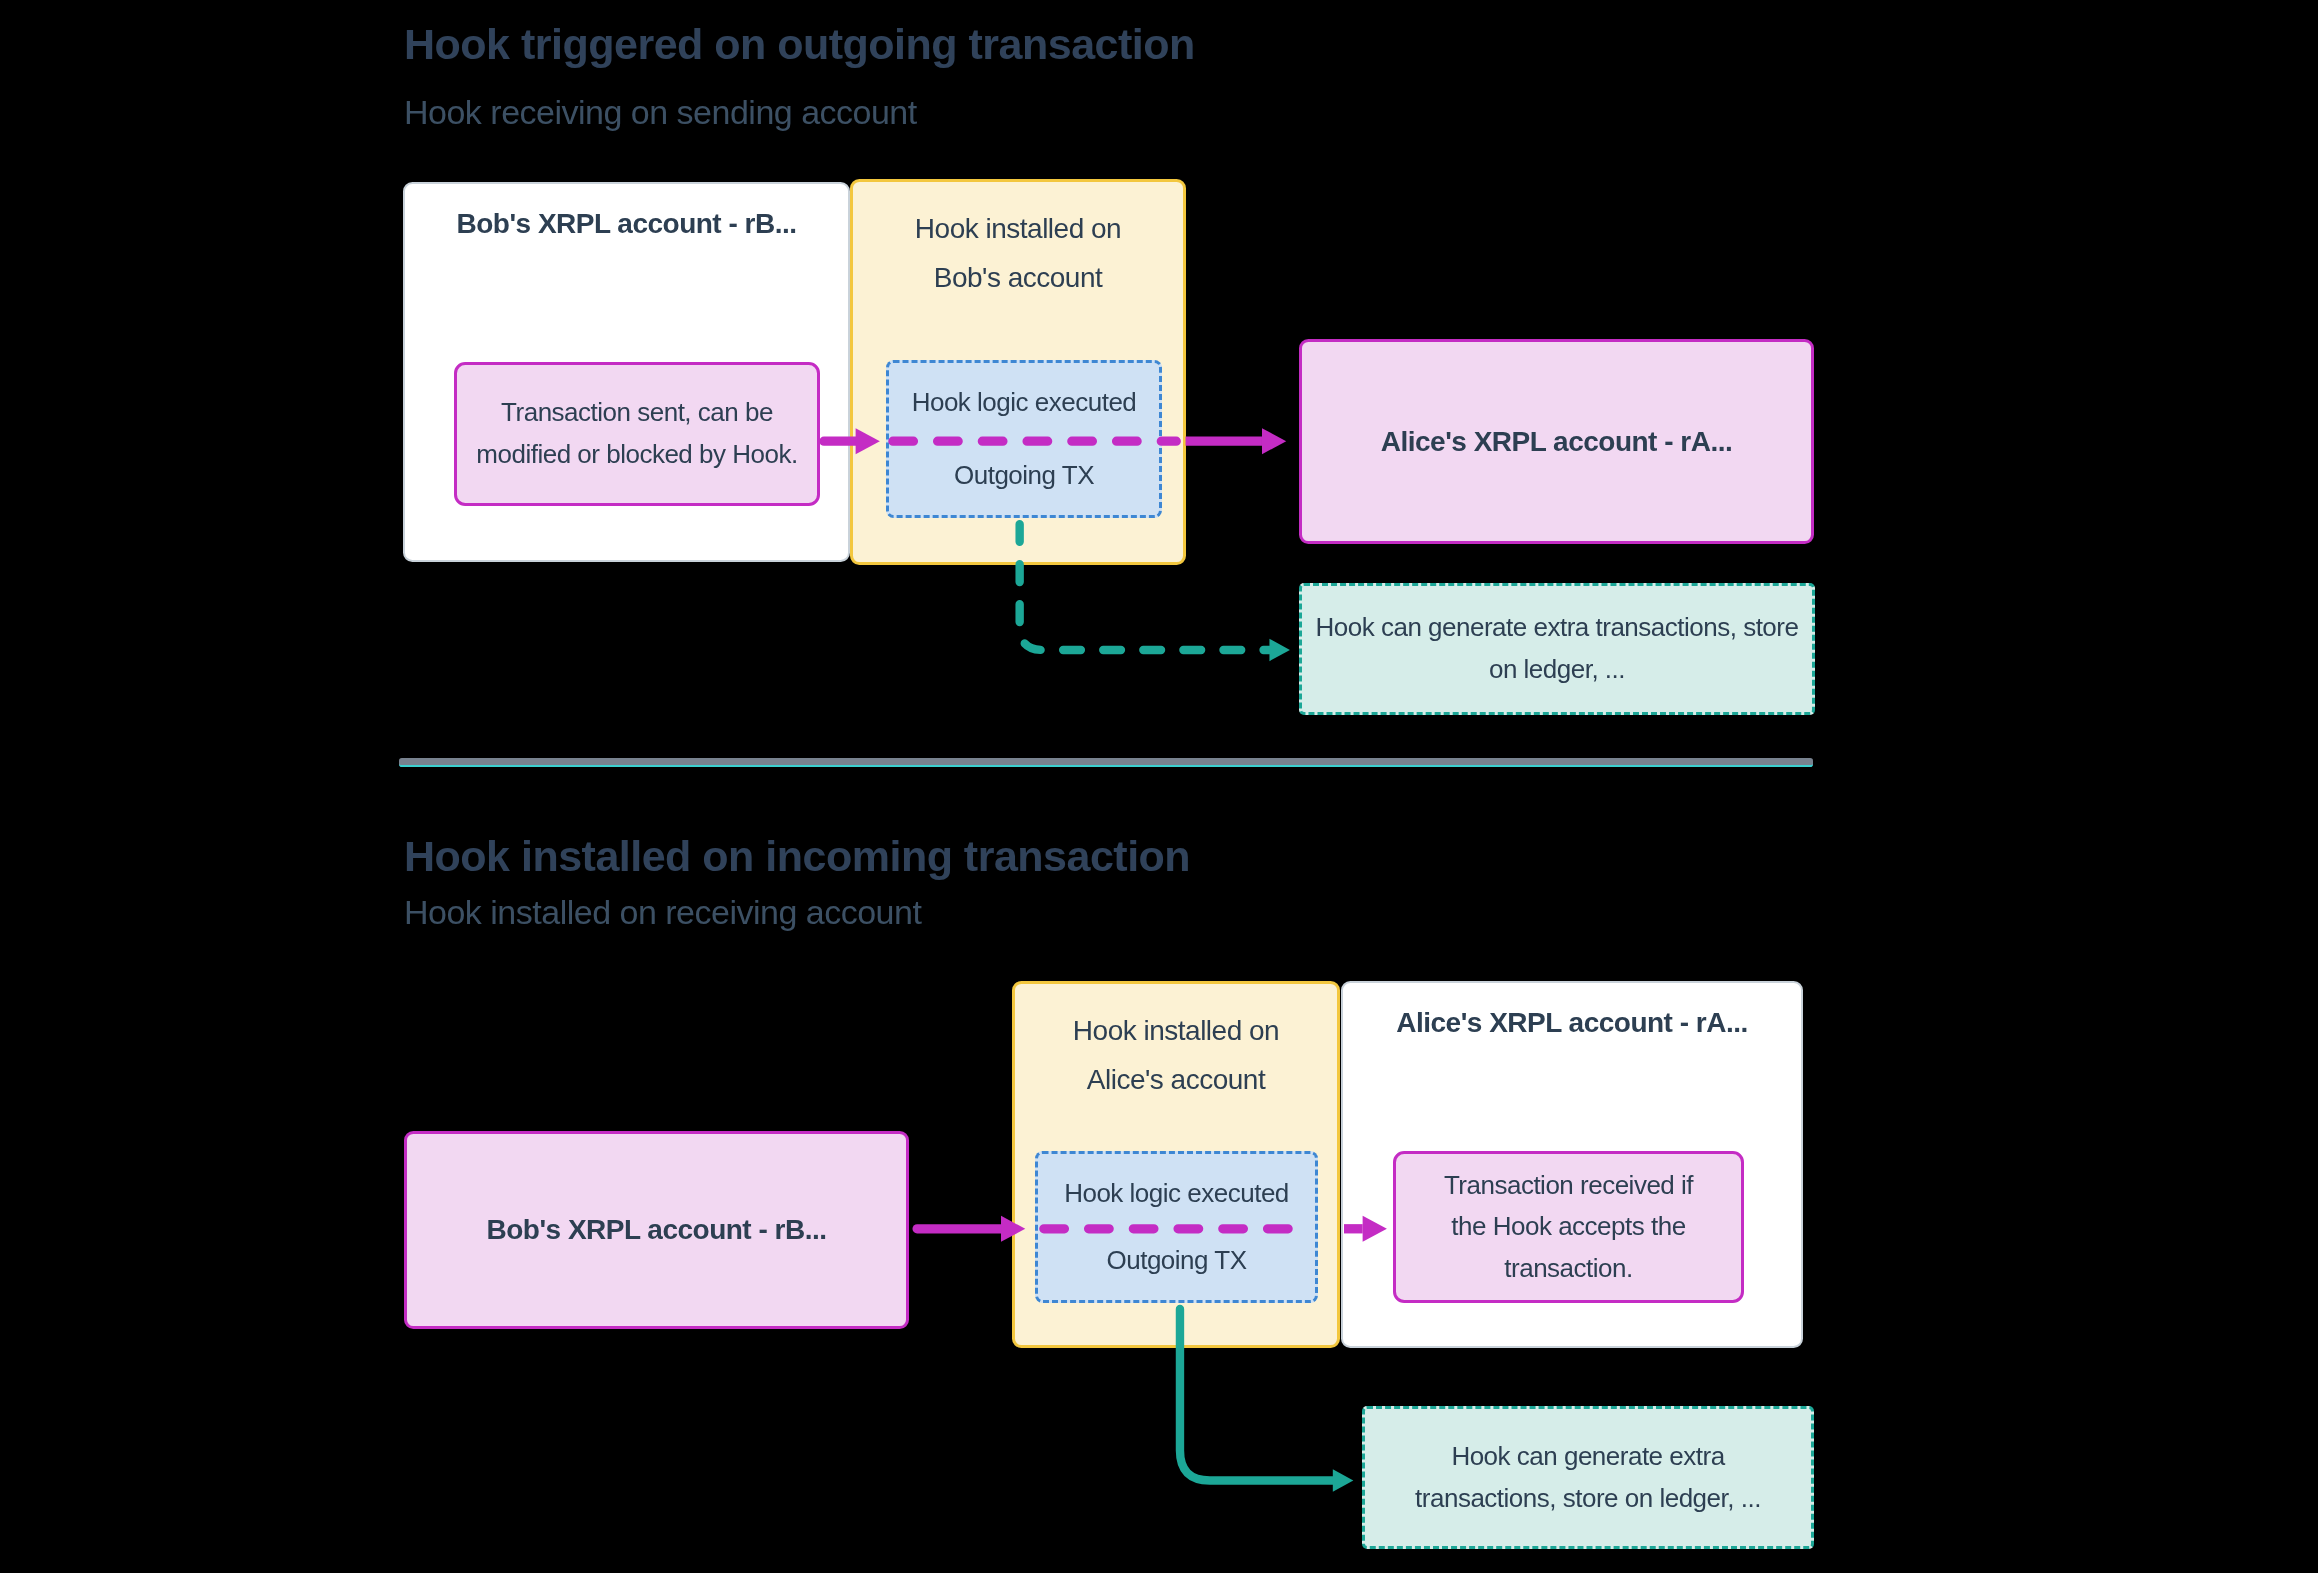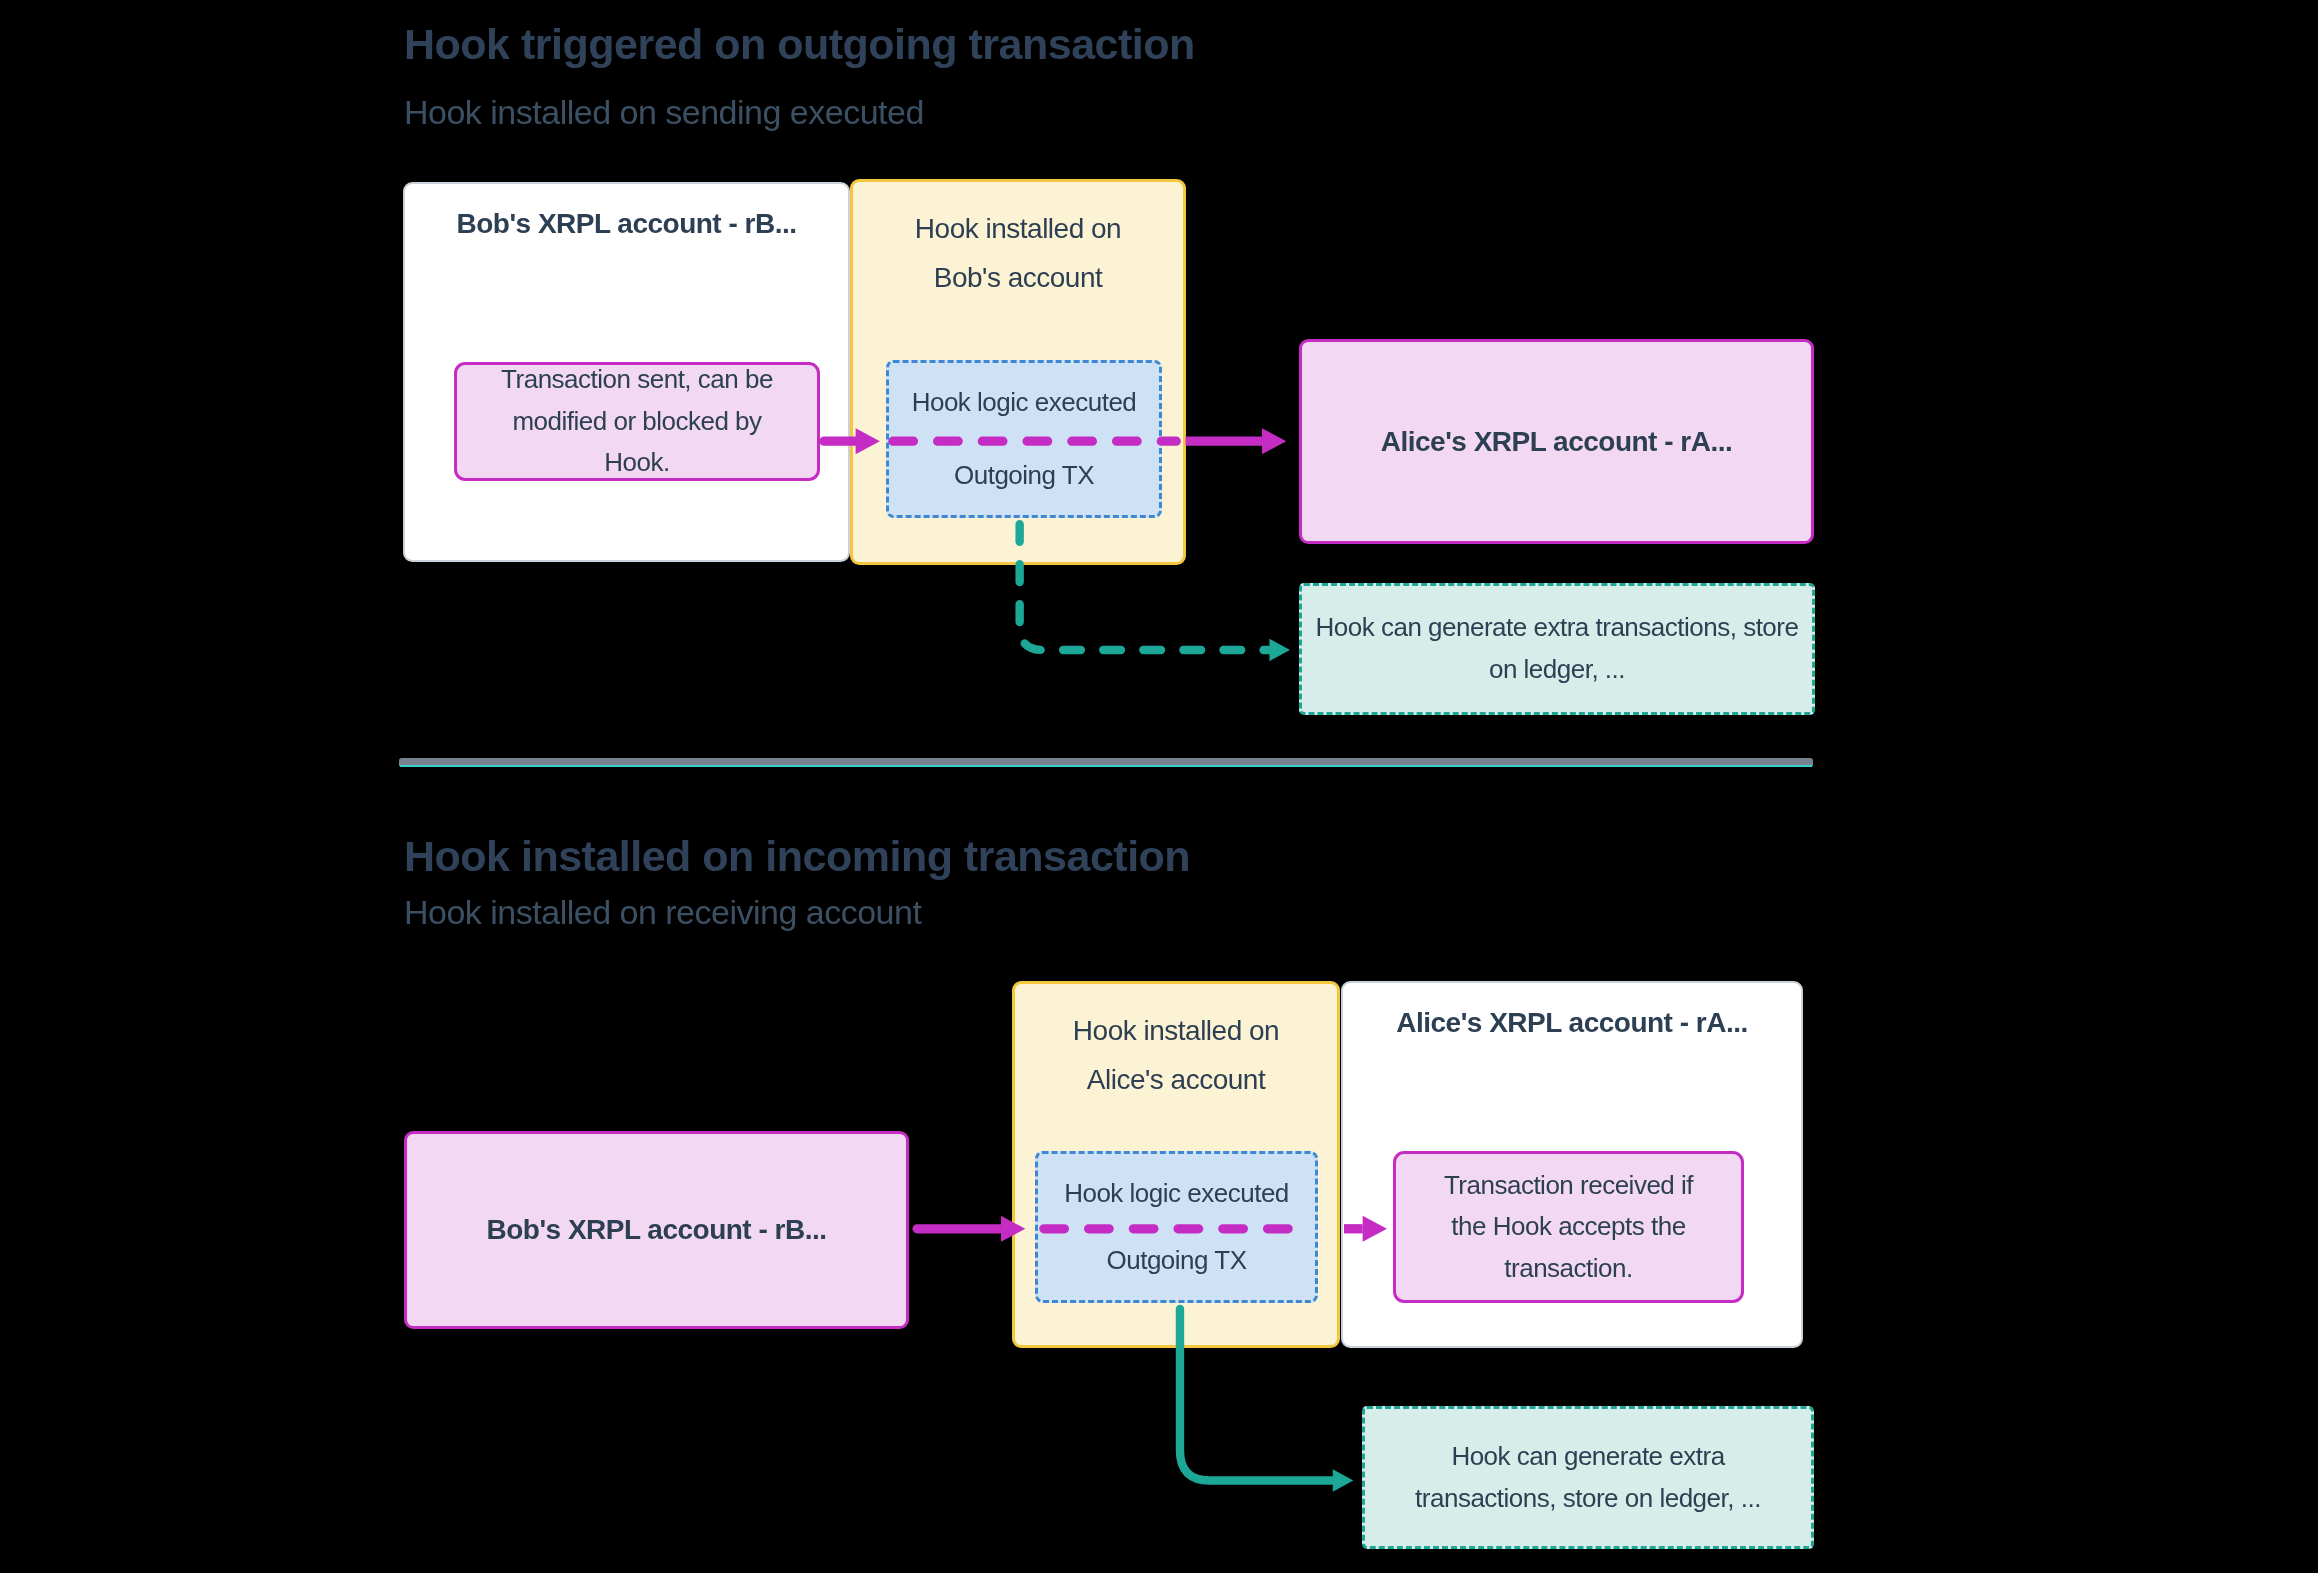--- a/index.html
+++ b/index.html
@@ -25,31 +25,31 @@
   .bold-label{font-size:28px;font-weight:bold;}
   .hookbox{display:flex;flex-direction:column;justify-content:space-between;
     align-items:center;padding:24px 7.5px;font-size:26px;text-align:center;}
   .divider{background:#78828f;border-bottom:2.8px solid #3bd0d0;border-radius:2.8px;}
   svg.arrows{position:absolute;left:0;top:0;pointer-events:none;}
 </style>
 </head>
 <body>
 
 <div class="abs sec-title" style="left:404px;top:20px;">Hook triggered on outgoing transaction</div>
-<div class="abs sec-subtitle" style="left:404px;top:93px;">Hook installed on sending executed</div>
+<div class="abs sec-subtitle" style="left:404px;top:93px;">Hook receiving on sending account</div>
 
 <div class="abs panel-white" style="left:403px;top:182px;width:447px;height:380px;">
   <div class="panel-title">Bob's XRPL account - rB...</div>
 </div>
 
 <div class="abs panel-yellow" style="left:850px;top:179px;width:336px;height:386px;">
   <div class="panel-title-reg">Hook installed on Bob's account</div>
 </div>
 
-<div class="abs panel-pink center-flex" style="left:454px;top:362px;width:366px;height:119px;border-radius:11.2px;padding:0 38px;">
+<div class="abs panel-pink center-flex" style="left:454px;top:362px;width:366px;height:144px;border-radius:11.2px;padding:0 17px;">
   <div class="note-text">Transaction sent, can be modified or blocked by Hook.</div>
 </div>
 
 <div class="abs panel-blue hookbox" style="left:886px;top:360px;width:276px;height:158px;">
   <div>Hook logic executed</div>
   <div>Outgoing TX</div>
 </div>
 
 <div class="abs panel-pink center-flex" style="left:1299px;top:339px;width:515px;height:205px;">
   <div class="bold-label">Alice's XRPL account - rA...</div>

